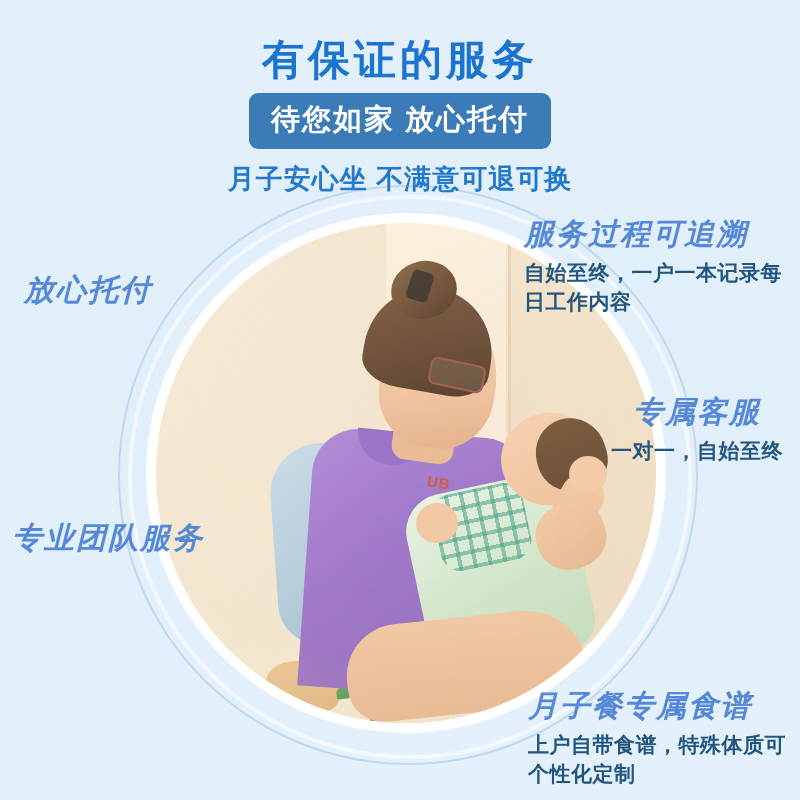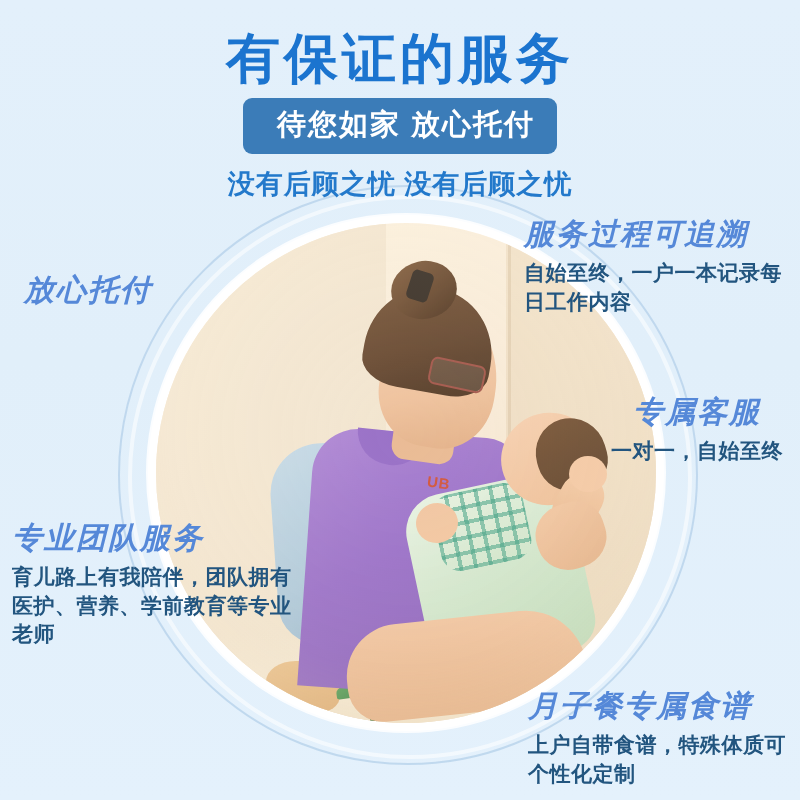--- a/index.html
+++ b/index.html
@@ -24,38 +24,38 @@
   .header {
     position: absolute;
     left: 0;
     top: 0;
     width: 800px;
     text-align: center;
     z-index: 40;
   }
   .main-title {
     margin: 0;
-    padding-top: 28px;
-    font-size: 54px;
+    padding-top: 36px;
+    font-size: 42px;
     line-height: 1.12;
     font-weight: bold;
     letter-spacing: 4px;
     color: #1b74cf;
   }
   .badge-wrap {
     margin-top: 10px;
   }
   .badge {
     display: inline-block;
     background: #3b7cb8;
     color: #ffffff;
     font-size: 29px;
     font-weight: bold;
     letter-spacing: 2px;
-    padding: 7px 22px 9px 34px;
+    padding: 7px 22px 9px 22px;
     border-radius: 9px;
   }
   .subtitle {
     margin: 12px 0 0 0;
     font-size: 27px;
     font-weight: bold;
     letter-spacing: 1px;
     color: #2379cb;
   }
 
@@ -347,21 +347,21 @@
 </head>
 <body>
 
 <div id="poster">
 
   <div class="header">
     <h1 class="main-title">有保证的服务</h1>
     <div class="badge-wrap">
       <span class="badge">待您如家 放心托付</span>
     </div>
-    <p class="subtitle">没有后顾之忧 没有后顾之忧</p>
+    <p class="subtitle">月子安心坐 不满意可退可换</p>
   </div>
 
   <div class="arc arc-thin"></div>
   <div class="arc arc-outer"></div>
 
   <div class="photo-ring"></div>
   <div class="photo-circle">
     <div class="ph-wall-left"></div>
     <div class="ph-wall-right"></div>
     <div class="ph-wall-seam"></div>
@@ -414,21 +414,20 @@
     <p class="f-head">放心托付</p>
   </div>
 
   <div class="feature f-support align-right">
     <p class="f-head">专属客服</p>
     <p class="f-body">一对一，自始至终</p>
   </div>
 
   <div class="feature f-team">
     <p class="f-head">专业团队服务</p>
-    <p class="f-body">育儿路上有我陪伴，团队拥有医护、营养、学前教育等专业老师</p>
   </div>
 
   <div class="feature f-meal">
     <p class="f-head">月子餐专属食谱</p>
     <p class="f-body">上户自带食谱，特殊体质可个性化定制</p>
   </div>
 
 </div>
 
 </body></html>

